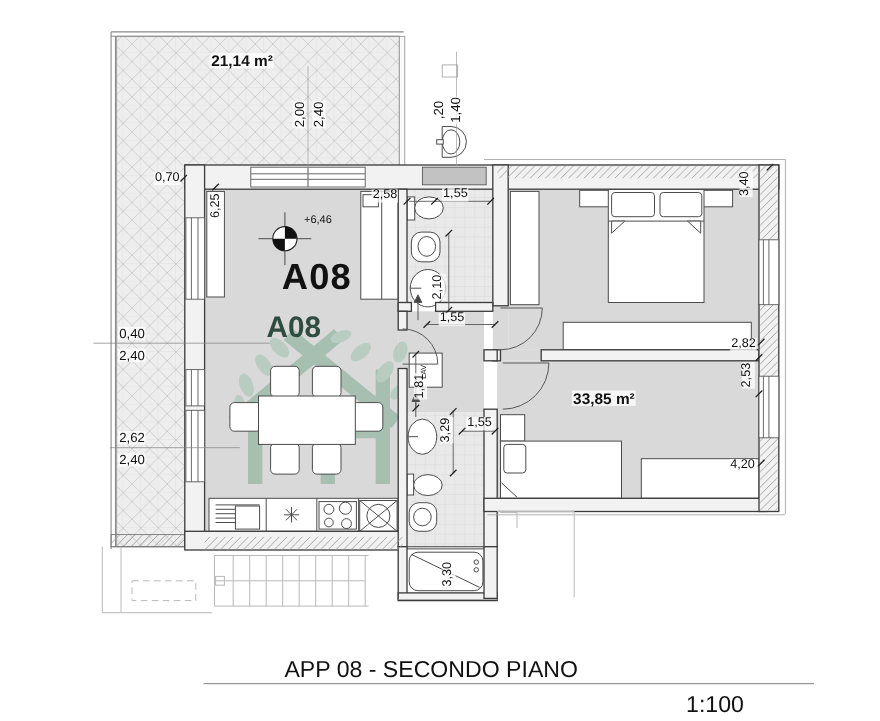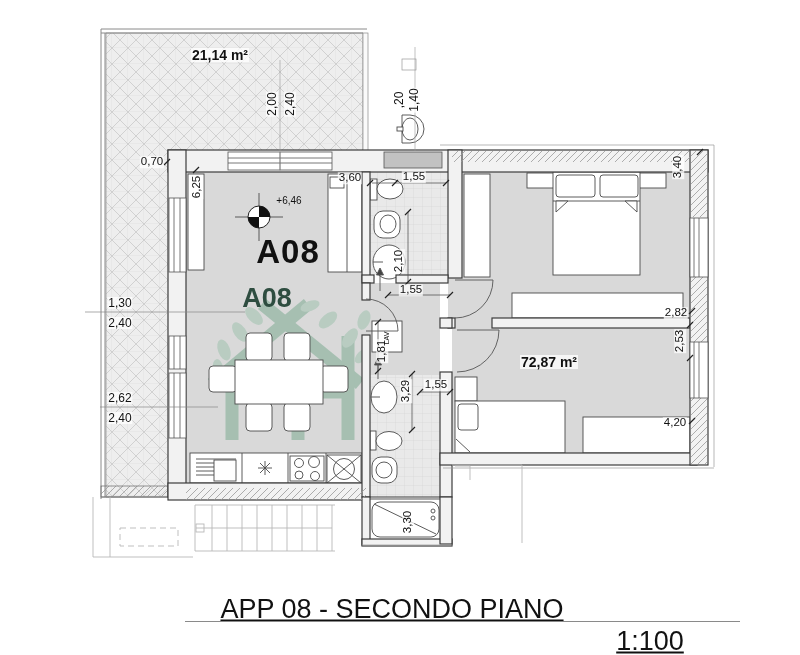--- a/index.html
+++ b/index.html
@@ -8,21 +8,21 @@
   svg{position:absolute;left:0;top:0;}
   .lbl{position:absolute;transform:translate(-50%,-50%);font-size:11.5px;line-height:1;
        white-space:nowrap;background:rgba(255,255,255,.75);padding:0 1px;}
   .rot{transform:translate(-50%,-50%) rotate(-90deg);}
   .stack{font-size:12px;}
   .area{font-size:14px;font-weight:700;}
   .elev{font-size:10px;font-weight:400;background:transparent;}
   .big{font-size:33px;font-weight:700;letter-spacing:1px;background:transparent;}
   .wm{font-size:27px;font-weight:700;color:#2e4d40;background:transparent;}
   .small{font-size:7px;background:transparent;}
-  .title{font-size:27px;background:transparent;text-decoration:underline;}
+  .title{font-size:21px;background:transparent;}
   .titleline{position:absolute;left:185px;top:621px;width:555px;height:0;
              border-top:1.5px solid #8a8a8a;}
 </style>
 </head>
 <body>
 
 <div class="canvas">
 
 <svg width="800" height="655" viewBox="0 0 800 655">
   <defs>
@@ -265,39 +265,39 @@
   </g>
 </svg>
 
 <div class="lbl area" style="left:220px;top:55px">21,14 m²</div>
 <div class="lbl rot stack" style="left:272px;top:104px">2,00</div>
 <div class="lbl rot stack" style="left:290px;top:104px">2,40</div>
 <div class="lbl rot stack" style="left:399px;top:100px">,20</div>
 <div class="lbl rot stack" style="left:414px;top:100px">1,40</div>
 <div class="lbl" style="left:152px;top:162px">0,70</div>
 <div class="lbl rot" style="left:197px;top:187px">6,25</div>
-<div class="lbl" style="left:350px;top:178px">3,60</div>
+<div class="lbl" style="left:350px;top:178px">2,58</div>
 <div class="lbl" style="left:414px;top:177px">1,55</div>
 <div class="lbl elev" style="left:289px;top:201px">+6,46</div>
 <div class="lbl big" style="left:288px;top:251px">A08</div>
 <div class="lbl wm" style="left:267px;top:298px">A08</div>
 <div class="lbl rot" style="left:678px;top:167px">3,40</div>
 <div class="lbl rot" style="left:399px;top:261px">2,10</div>
 <div class="lbl" style="left:411px;top:290px">1,55</div>
-<div class="lbl stack" style="left:120px;top:303px">1,30</div>
+<div class="lbl stack" style="left:120px;top:303px">0,40</div>
 <div class="lbl stack" style="left:120px;top:323px">2,40</div>
 <div class="lbl" style="left:676px;top:313px">2,82</div>
 <div class="lbl rot" style="left:680px;top:341px">2,53</div>
 <div class="lbl stack" style="left:120px;top:398px">2,62</div>
 <div class="lbl stack" style="left:120px;top:418px">2,40</div>
 <div class="lbl rot" style="left:382px;top:351px">1,81</div>
 <div class="lbl rot small" style="left:386px;top:338px">LAV</div>
 <div class="lbl rot" style="left:406px;top:391px">3,29</div>
 <div class="lbl" style="left:436px;top:385px">1,55</div>
-<div class="lbl area" style="left:549px;top:362px">72,87 m²</div>
+<div class="lbl area" style="left:549px;top:362px">33,85 m²</div>
 <div class="lbl" style="left:675px;top:423px">4,20</div>
 <div class="lbl rot" style="left:408px;top:522px">3,30</div>
 
 <div class="lbl title" style="left:392px;top:609px">APP 08 - SECONDO PIANO</div>
 <div class="lbl title" style="left:650px;top:641px">1:100</div>
 <div class="titleline"></div>
 
 </div>
 
 </body></html>

